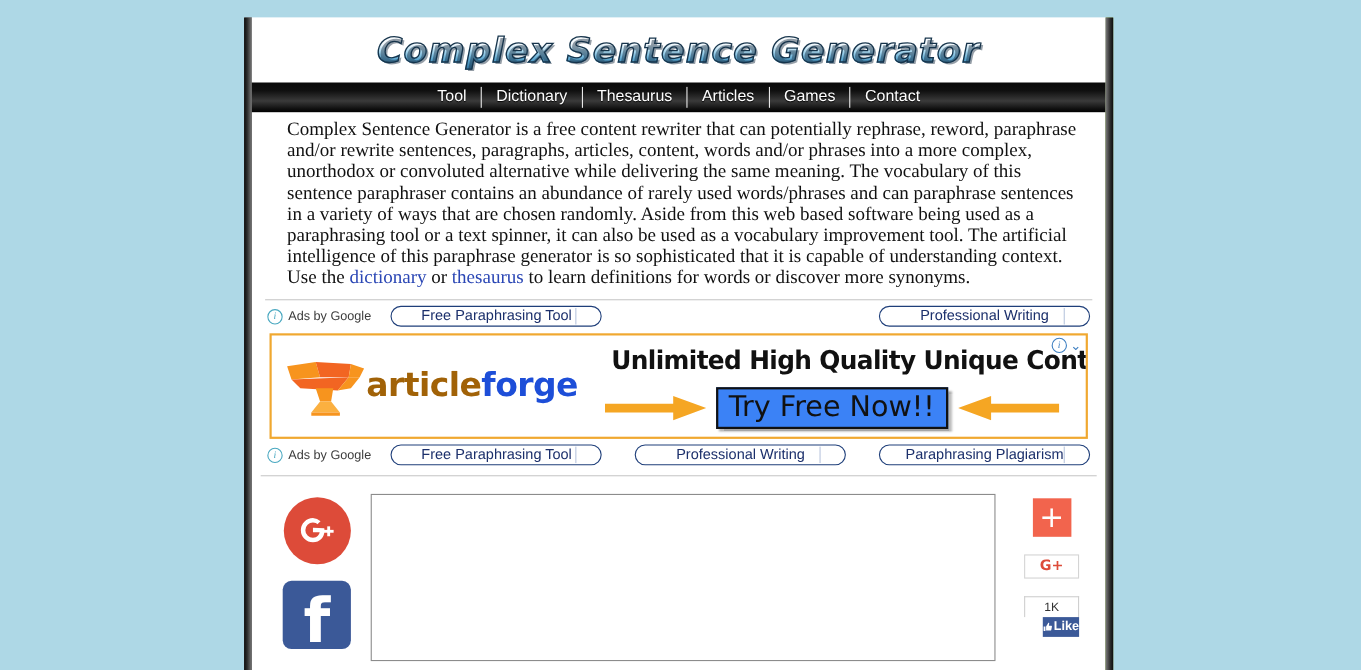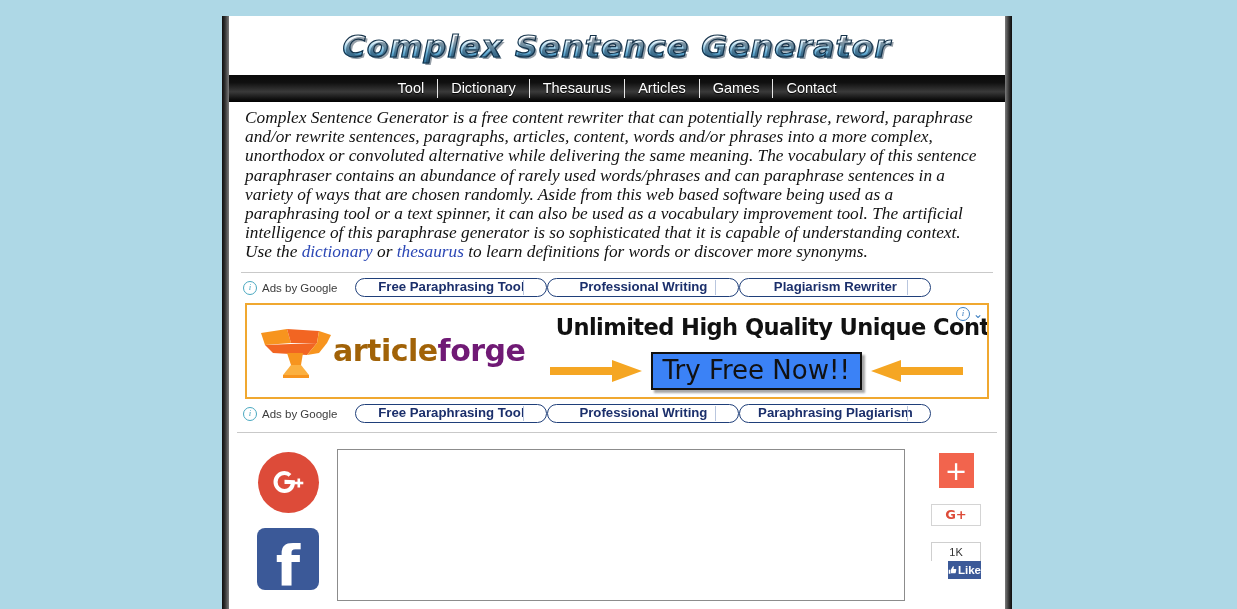--- a/index.html
+++ b/index.html
@@ -69,26 +69,25 @@
     line-height: 19px;
     padding: 0 13px;
     white-space: nowrap;
     text-shadow: 0 1px 1px #000;
     cursor: pointer;
   }
   .nav-sep { width: 1px; background: #e8e8e8; }
 
   
   .intro {
-    padding: 6px 16px 4px 16px;
+    padding: 6px 16px 4px 32px;
     font-size: 17.3px;
     line-height: 19.2px;
     color: #111;
     text-align: left;
-    font-style: italic;
   }
   .intro a { color: #2b47b5; text-decoration: none; }
   .rule {
     height: 1px; background: #c9c9c9; margin: 6px 12px 0 12px;
   }
 
   
   .adstrip {
     height: 30px;
     display: flex; align-items: center;
@@ -99,21 +98,21 @@
     display: flex; align-items: center; gap: 5px;
     font-size: 11.5px; color: #3c3c3c; white-space: nowrap;
   }
   .info-circle {
     width: 12px; height: 12px; border-radius: 50%;
     border: 1px solid #49a8c0; color: #49a8c0;
     font-size: 9px; line-height: 11px; text-align: center;
     font-family: "Liberation Serif", serif; font-style: italic;
     display: inline-block;
   }
-  .pills { display: flex; flex: 1; justify-content: flex-start; margin-left: 18px; font-weight: bold; }
+  .pills { display: flex; flex: 1; justify-content: space-between; margin-left: 18px; }
   .pill {
     position: relative;
     width: 190px; height: 17px;
     border: 1px solid #1f3f7a;
     border-radius: 10px;
     color: #1b2f6b;
     font-size: 13.2px;
     line-height: 16px;
     text-align: center;
     background: #fff;
@@ -136,21 +135,21 @@
     overflow: hidden;
   }
   .af-logo { display: flex; align-items: center; padding-left: 10px; }
   .anvil { width: 78px; height: 56px; flex: none; }
   .af-word {
     font-family: "DejaVu Sans", sans-serif;
     font-size: 30px; font-weight: 600; letter-spacing: -.5px;
     margin-left: -2px;
   }
   .af-article { color: #a16207; }
-  .af-forge { color: #701a75; }
+  .af-forge { color: #1d4ed8; }
   .banner-right {
     flex: 1; position: relative; height: 100%;
   }
   .headline {
     position: absolute; top: 8px; left: 22px; right: 6px;
     text-align: center;
     font-family: "DejaVu Sans", sans-serif;
     font-size: 23.5px; font-weight: bold; color: #111;
     letter-spacing: -.6px;
     white-space: nowrap;
@@ -288,21 +287,20 @@
   <div class="rule"></div>
 
   <div class="adstrip">
     <div class="ads-by">
       <span class="info-circle">i</span>
       <span>Ads by Google</span>
     </div>
     <div class="pills">
       <div class="pill">Free Paraphrasing Tool</div>
       <div class="pill">Professional Writing</div>
-      <div class="pill">Plagiarism Rewriter</div>
     </div>
   </div>
 
   <div class="banner-wrap">
     <div class="banner">
       <div class="af-logo">
         <svg class="anvil" viewBox="0 0 78 56">
           <polygon points="4,10 30,6 34,20 8,22" fill="#f7941e"></polygon>
           <polygon points="30,6 62,8 60,20 34,20" fill="#f26522"></polygon>
           <polygon points="62,8 74,12 70,20 60,20" fill="#f7941e"></polygon>

